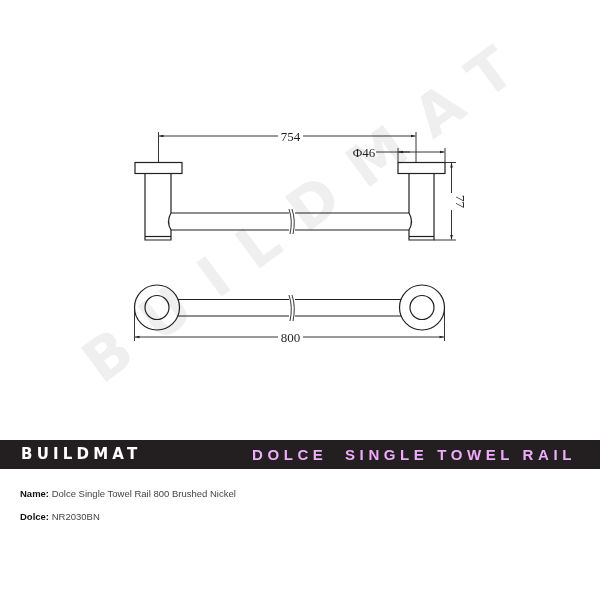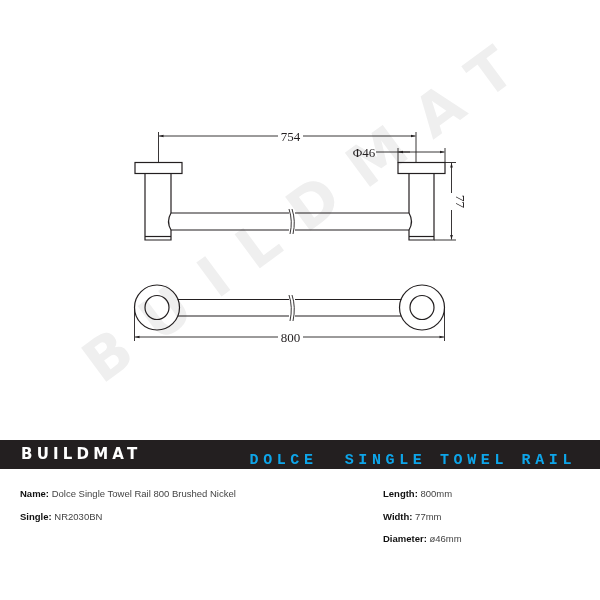--- a/index.html
+++ b/index.html
@@ -3,21 +3,21 @@
   <meta charset="utf-8">
   <style>
     html, body { margin: 0; padding: 0; background: #ffffff; }
     body { width: 600px; height: 600px; position: relative; overflow: hidden; font-family: "Liberation Sans", "DejaVu Sans", sans-serif; }
     .drawing { position: absolute; left: 0; top: 0; width: 600px; height: 430px; margin-top: 8px; }
     .drawing svg { position: absolute; left: 0; top: 0; }
     .watermark { position: absolute; left: 0; top: 0; width: 600px; height: 430px; pointer-events: none; }
     .dim-label { font-family: "Liberation Serif", "DejaVu Serif", serif; font-size: 13px; fill: #231f20; }
     .banner { position: absolute; left: 0; top: 440px; width: 600px; height: 29px; background: #231f20; }
     .banner .brand { position: absolute; left: 21px; top: 6px; color: #ffffff; font-weight: bold; font-size: 15px; letter-spacing: 4.2px; line-height: 17px; font-family: "DejaVu Sans", sans-serif; }
-    .banner .title { position: absolute; right: 24px; top: 12px; color: #0ea5e9; font-weight: bold; font-size: 15px; letter-spacing: 4.6px; line-height: 17px; font-family: Liberation Mono, monospace; white-space: pre; }
+    .banner .title { position: absolute; right: 24px; top: 6px; color: #f0abfc; font-weight: bold; font-size: 15px; letter-spacing: 4.6px; line-height: 17px; font-family: Liberation Sans, sans-serif; white-space: pre; }
     .specs { position: absolute; top: 487px; left: 0; width: 600px; height: 70px; }
     .spec-col { position: absolute; top: 0; }
     .spec-col.left { left: 20px; }
     .spec-col.right { left: 383px; }
     .spec-row { height: 22.5px; font-size: 9.5px; color: #231f20; white-space: nowrap; line-height: 14px; }
     .spec-row .k { font-weight: bold; color: #111; }
     .spec-row .v { color: #444; }
   </style>
 </head>
 <body>
@@ -109,31 +109,17 @@
   <span class="title">DOLCE  SINGLE TOWEL RAIL</span>
 </div>
 
 <div class="specs">
   <div class="spec-col left">
     <div class="spec-row">
       <span class="k">Name:</span>
       <span class="v">Dolce Single Towel Rail 800 Brushed Nickel</span>
     </div>
     <div class="spec-row">
-      <span class="k">Single:</span>
+      <span class="k">Dolce:</span>
       <span class="v">NR2030BN</span>
-    </div>
-  </div>
-  <div class="spec-col right">
-    <div class="spec-row">
-      <span class="k">Length:</span>
-      <span class="v">800mm</span>
-    </div>
-    <div class="spec-row">
-      <span class="k">Width:</span>
-      <span class="v">77mm</span>
-    </div>
-    <div class="spec-row">
-      <span class="k">Diameter:</span>
-      <span class="v">ø46mm</span>
     </div>
   </div>
 </div>
 
 </body></html>

